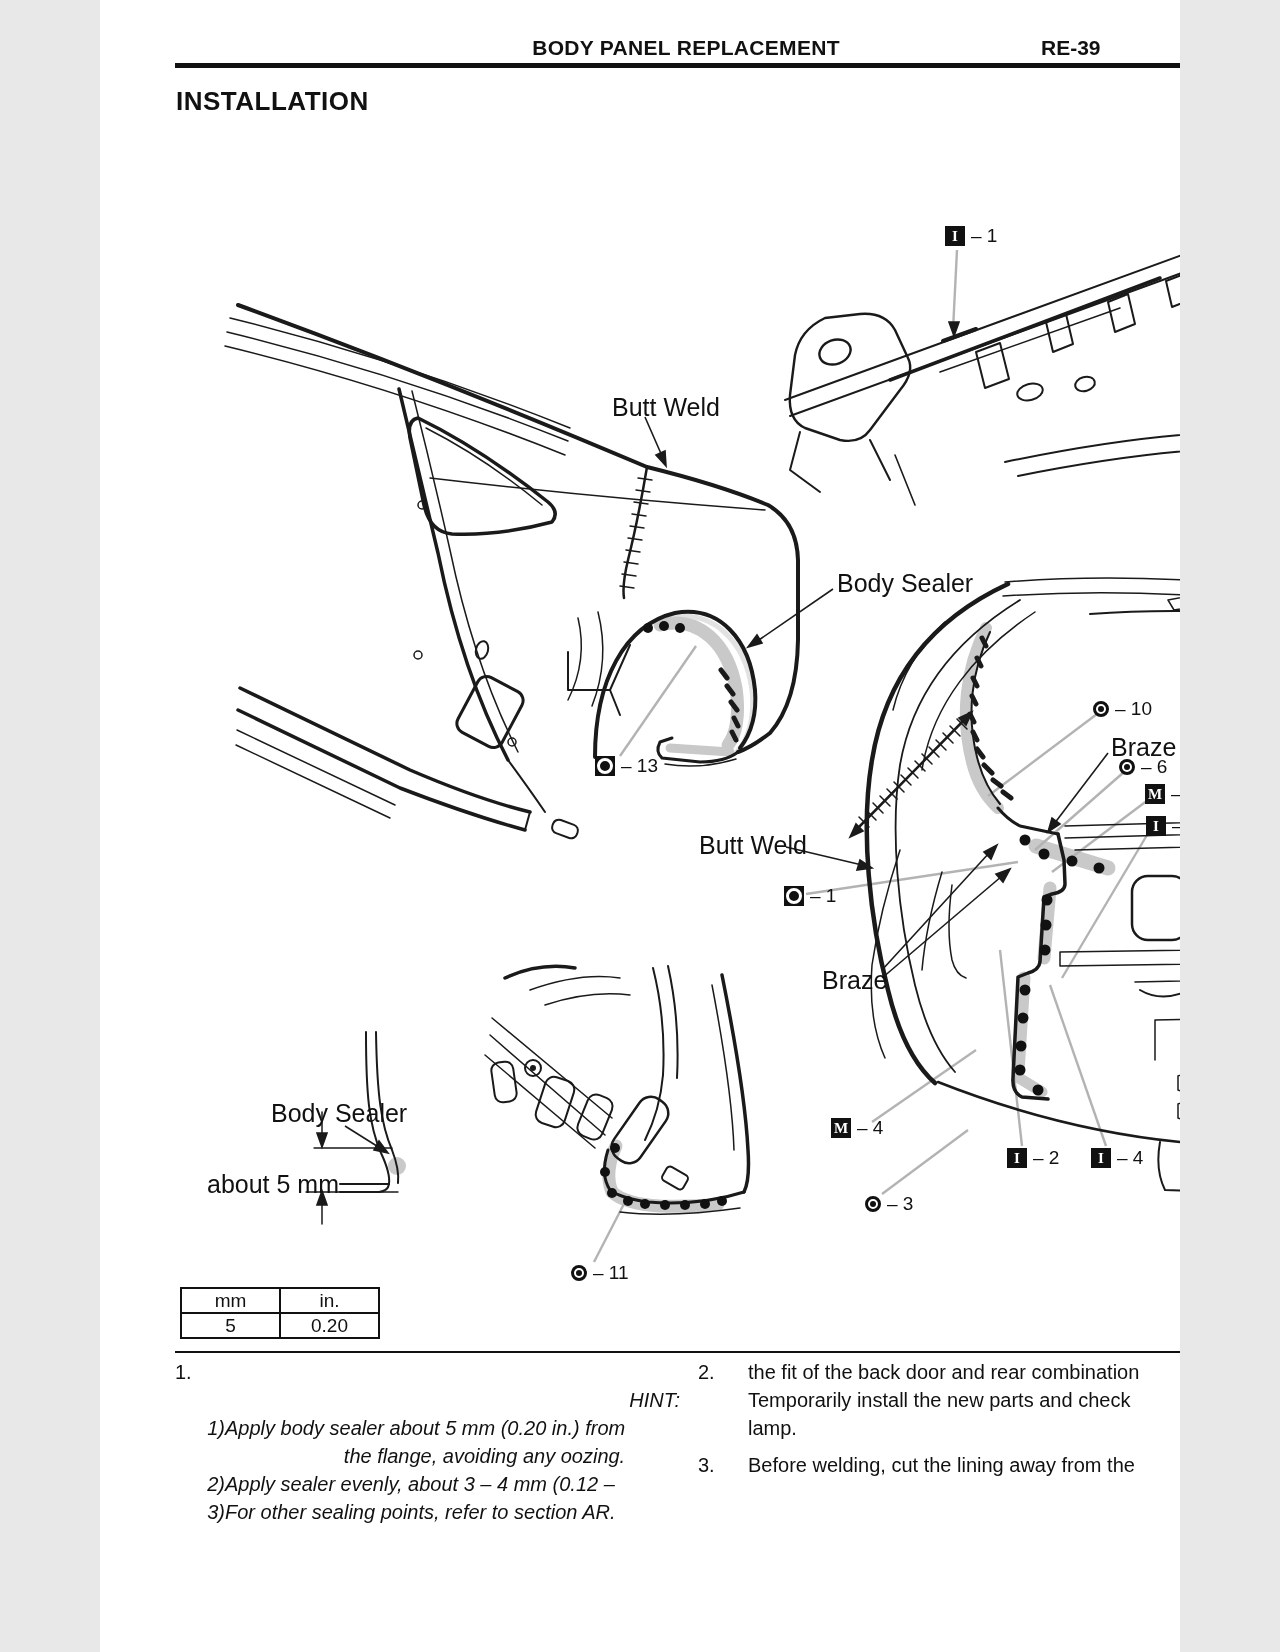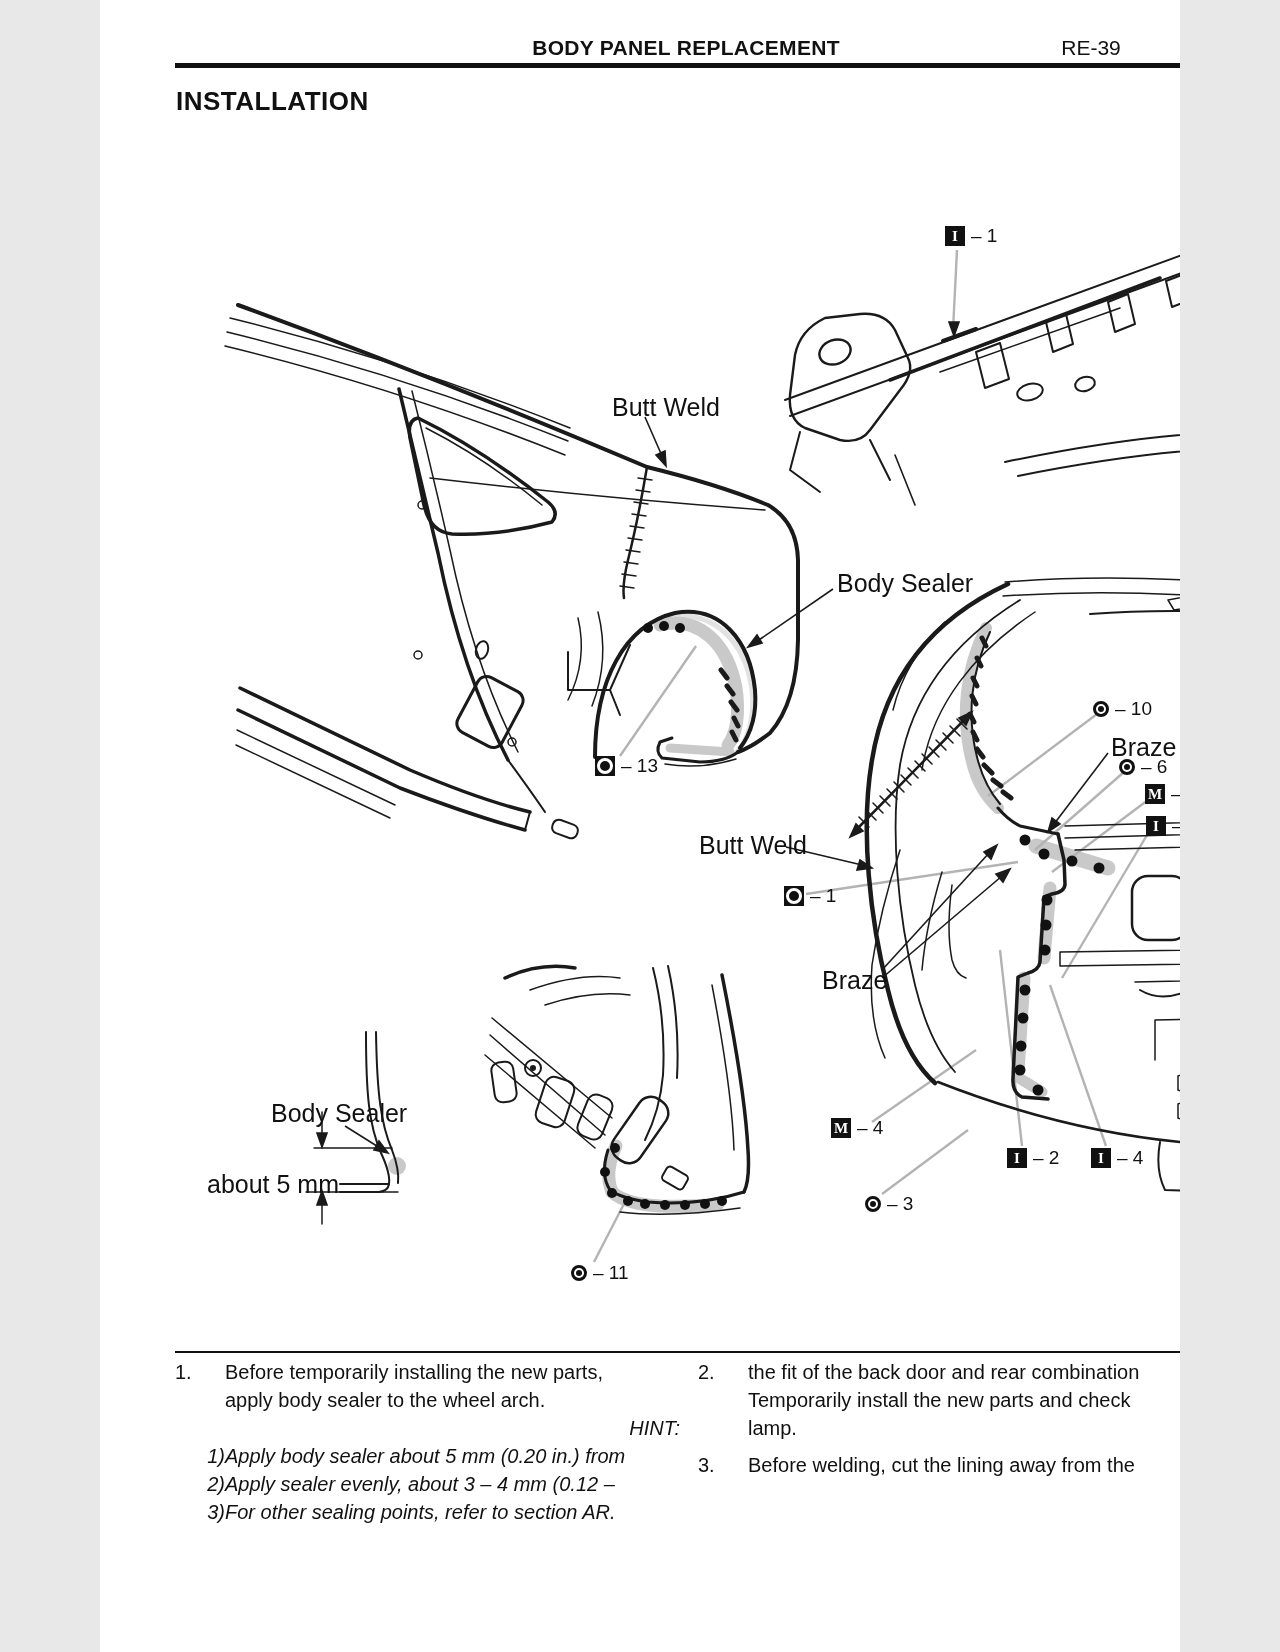--- a/index.html
+++ b/index.html
@@ -3,21 +3,21 @@
 <meta charset="utf-8">
 <style>
   html,body{margin:0;padding:0;background:#e8e8e8;}
   #page{
     position:relative;width:1080px;height:1652px;background:#ffffff;
     font-family:"Liberation Sans", sans-serif;color:#111;margin:0 auto;overflow:hidden;
   }
   .abs{position:absolute;}
   
   #hdr-title{left:75px;top:36px;width:1022px;text-align:center;font-size:21px;font-weight:bold;letter-spacing:.3px;}
-  #hdr-page{left:941px;top:36px;width:100px;text-align:center;font-size:21px;font-weight:normal;}
+  #hdr-page{left:941px;top:36px;width:100px;text-align:left;font-size:21px;font-weight:bold;}
   #hdr-rule{left:75px;top:63px;width:1022px;height:5px;background:#111;}
   #sec-title{left:76px;top:86px;font-size:26px;font-weight:bold;letter-spacing:.5px;}
   
   #art{left:0;top:0;width:1280px;height:1652px;pointer-events:none;}
   
   .dlabel{font-size:25px;white-space:nowrap;}
   
   .marker{position:absolute;display:flex;align-items:center;gap:6px;font-size:19px;white-space:nowrap;}
   .sym-box{width:20px;height:20px;background:#111;color:#fff;display:flex;align-items:center;justify-content:center;
            font-family:"Liberation Serif", serif;font-weight:bold;font-size:15px;line-height:1;}
@@ -319,36 +319,45 @@
   </div>
   <div class="marker" style="left:765px;top:1194px">
     <span class="sym-ring"></span>
     <span class="mnum">– 3</span>
   </div>
   <div class="marker" style="left:471px;top:1263px">
     <span class="sym-ring"></span>
     <span class="mnum">– 11</span>
   </div>
 
+  <table class="abs" id="dim-table">
+    <tbody>
+      <tr>
+        <td>mm</td>
+        <td>in.</td>
+      </tr>
+      <tr>
+        <td>5</td>
+        <td>0.20</td>
+      </tr>
+    </tbody>
+  </table>
 
   <div class="abs" id="txt-rule"></div>
 
   <div class="instr-col" style="left:75px;top:1358px;width:505px">
     <div class="instr-item">
       <span class="inum">1.</span>
-      <span class="ilines">
-        <span>Before temporarily installing the new parts,</span>
-        <span>apply body sealer to the wheel arch.</span>
-      </span>
     </div>
     <div class="it">HINT:</div>
     <div class="instr-item it">
       <span class="inum">1)</span>
       <span class="ilines">
         <span>Apply body sealer about 5 mm (0.20 in.) from</span>
+        <span>the flange, avoiding any oozing.</span>
       </span>
     </div>
     <div class="instr-item it">
       <span class="inum">2)</span>
       <span class="ilines">
         <span>Apply sealer evenly, about 3 – 4 mm (0.12 –</span>
       </span>
     </div>
     <div class="instr-item it">
       <span class="inum">3)</span>

